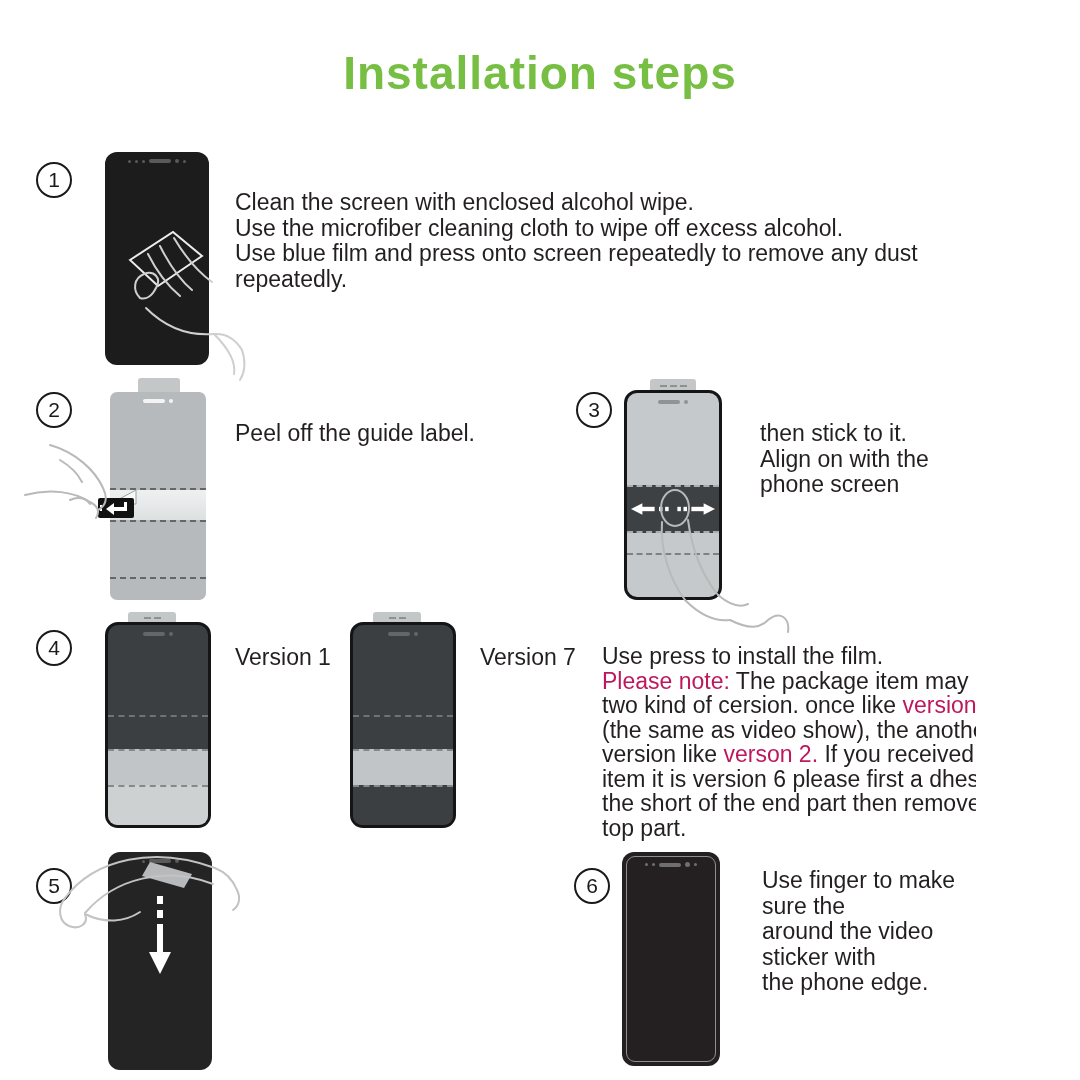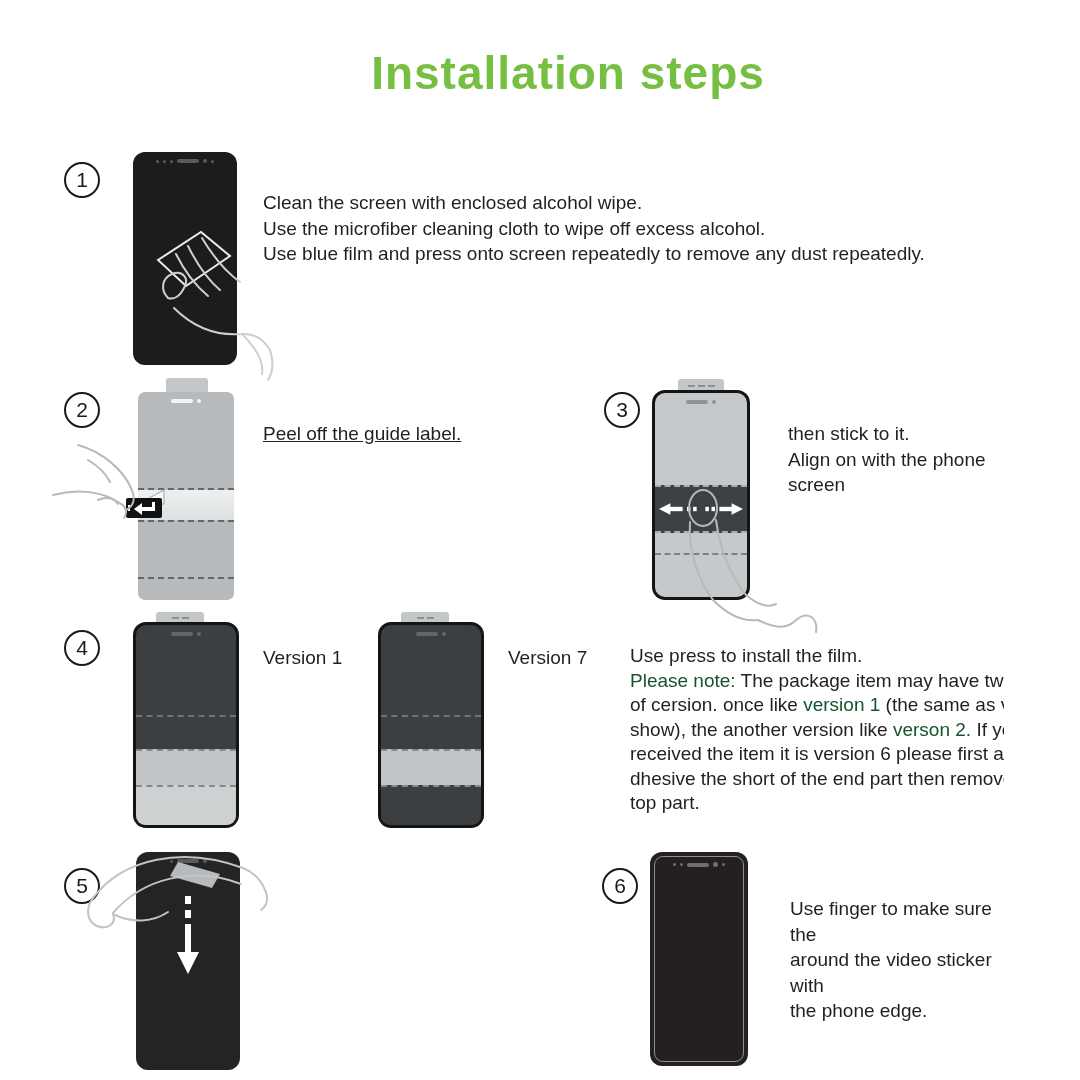--- a/index.html
+++ b/index.html
@@ -1,23 +1,23 @@
 <!DOCTYPE html>
 <html><head>
 <meta charset="utf-8">
 <style>
   html,body{margin:0;padding:0;background:#ffffff;}
   .canvas{position:relative;width:976px;height:1080px;background:#ffffff;overflow:hidden;
-          font-family:"Liberation Sans",sans-serif;color:#231f20;margin-left:28px;}
+          font-family:"Liberation Sans",sans-serif;color:#231f20;}
   .title{position:absolute;top:46px;left:0;width:1080px;text-align:center;
          font-size:46px;font-weight:bold;letter-spacing:1px;color:#76bf43;}
   .badge{position:absolute;width:32px;height:32px;border:2px solid #1a1a1a;border-radius:50%;
          display:flex;align-items:center;justify-content:center;font-size:21px;color:#1a1a1a;background:#fff;}
-  .txt{position:absolute;font-size:19px;line-height:25.5px;color:#231f20;}
-  .pink{color:#14532d;}
+  .txt{position:absolute;font-size:23px;line-height:25.5px;color:#231f20;}
+  .pink{color:#be185d;}
   
   .phone-black{position:absolute;background:#1c1c1c;border-radius:12px;}
   .phone-framed{position:absolute;border:3px solid #151515;border-radius:13px;background:#c6c9cb;}
   .ptop{position:absolute;top:7px;left:0;right:0;display:flex;align-items:center;justify-content:center;gap:4px;}
   .dot{border-radius:50%;background:#5a5a5a;}
   .dot2{width:3px;height:3px;} .dot3{width:4px;height:4px;} .dot4{width:5px;height:5px;}
   .capsule{width:22px;height:4px;border-radius:2px;background:#5a5a5a;}
   .gray .dot{background:#8f9395;} .gray .capsule{background:#8f9395;}
   .darkscr .dot{background:#63676a;} .darkscr .capsule{background:#63676a;}
   .tab{position:absolute;background:#c3c7c8;border-radius:3px 3px 0 0;display:flex;align-items:center;justify-content:center;gap:3px;}
@@ -90,21 +90,21 @@
       </svg>
     </div>
   </div>
   <svg style="position:absolute;left:20px;top:440px;overflow:visible;" width="110" height="120" viewBox="0 0 110 120" fill="none" stroke="#b9b9b9" stroke-width="2" stroke-linecap="round">
     <path d="M30,5 C55,12 75,30 83,48 C88,58 86,66 78,70"></path>
     <path d="M5,55 C30,48 55,52 70,62 C78,66 80,72 76,78"></path>
     <path d="M40,20 C50,26 58,34 62,42"></path>
     <path d="M50,60 C58,56 66,58 70,64"></path>
   </svg>
 
-  <div class="txt" style="left:235px;top:421px;text-decoration:underline;">
+  <div class="txt" style="left:235px;top:421px;">
     <div>Peel off the guide label.</div>
   </div>
 
   <div class="badge" style="left:576px;top:392px;">
     <span>3</span>
   </div>
 
   <div class="tab" style="left:650px;top:379px;width:46px;height:14px;">
     <span class="tabdash"></span>
       <span class="tabdash"></span>
@@ -218,19 +218,19 @@
     <div style="position:absolute;inset:4px;border:1.5px solid #8f8f8f;border-radius:9px;"></div>
     <div class="ptop" style="top:10px;">
       <span class="dot dot2" style="background:#6f6f6f;"></span>
         <span class="dot dot2" style="background:#6f6f6f;"></span>
       <span class="capsule" style="background:#6f6f6f;"></span>
       <span class="dot dot4" style="background:#6f6f6f;"></span>
         <span class="dot dot2" style="background:#6f6f6f;"></span>
     </div>
   </div>
 
-  <div class="txt" style="left:762px;top:896px;">
+  <div class="txt" style="left:762px;top:868px;">
     <div>Use finger to make sure the</div>
     <div>around the video sticker with</div>
     <div>the phone edge.</div>
   </div>
 
 </div>
 
 </body></html>

